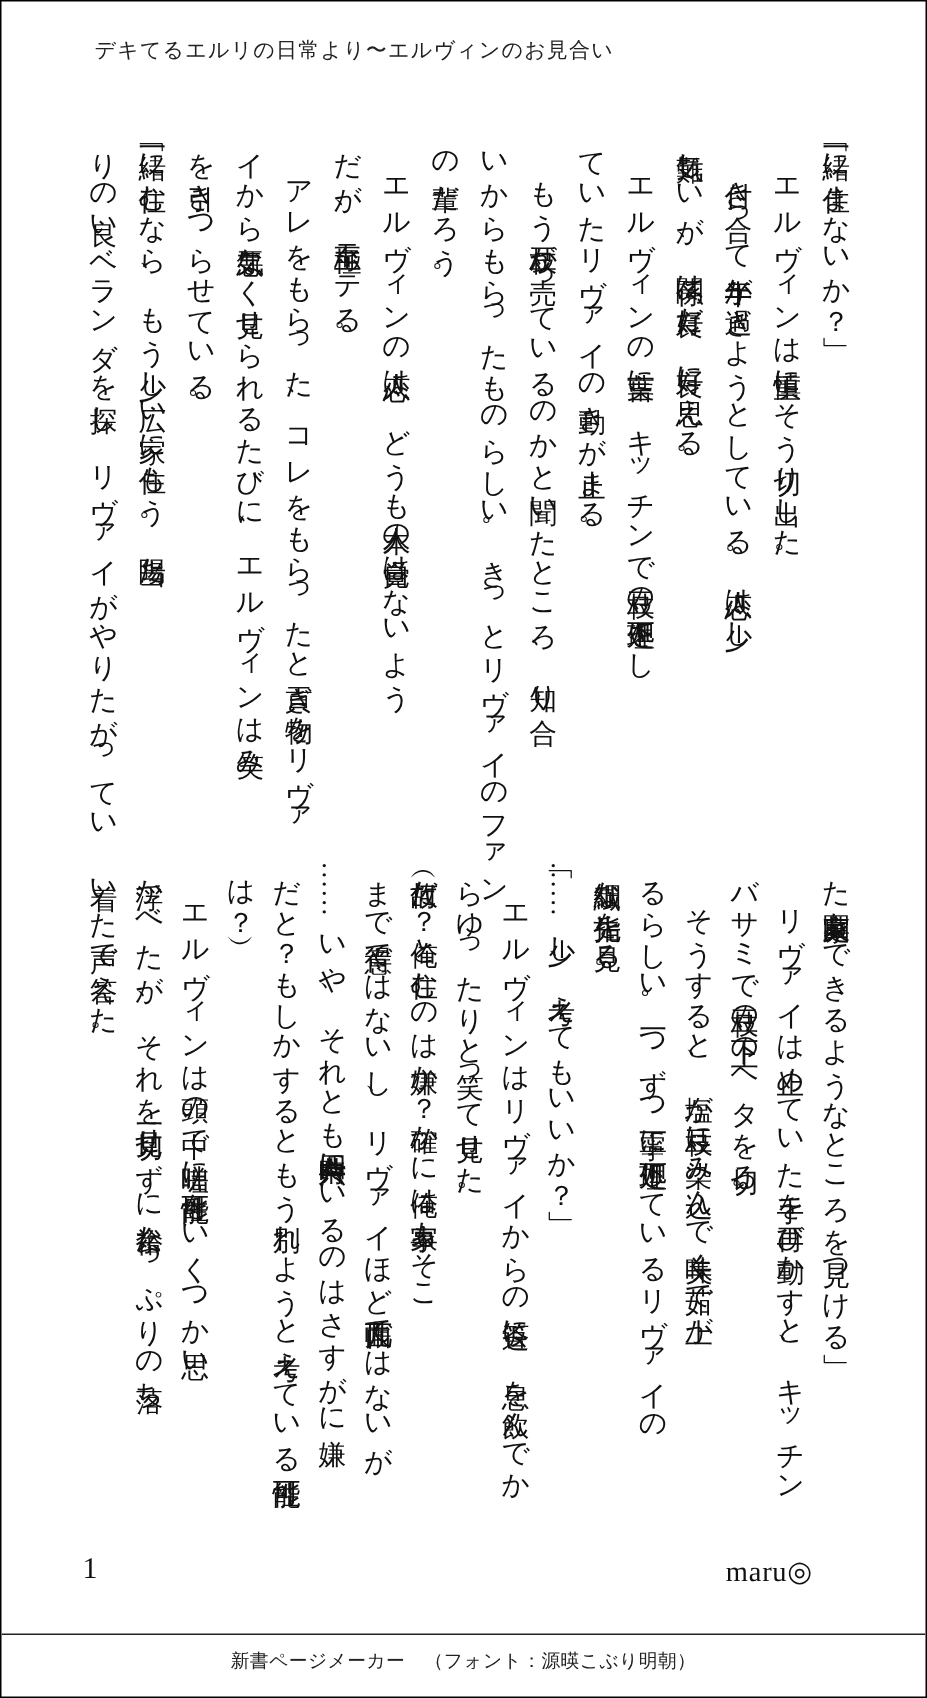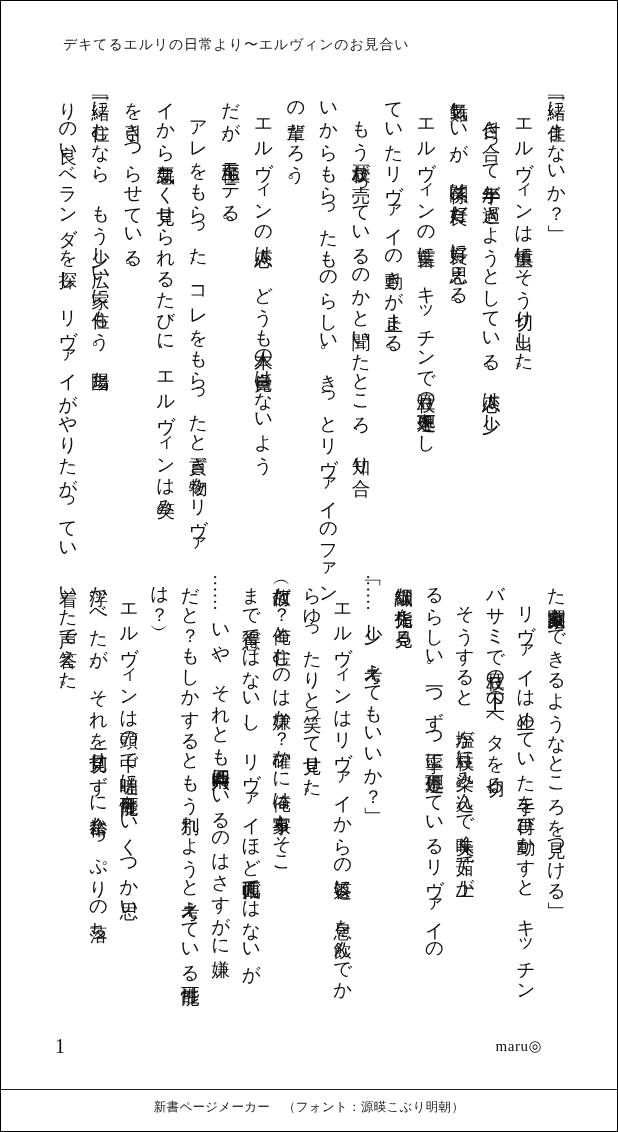--- a/index.html
+++ b/index.html
@@ -9,21 +9,21 @@
     height: 1130px;
     border: 1px solid #000000;
     background: #ffffff;
     color: #111111;
     font-family: "Liberation Serif", "DejaVu Serif", serif;
     overflow: hidden;
   }
   .header-title {
     position: absolute;
     left: 62px;
-    top: 35px;
+    top: 24px;
     font-size: 14px;
     letter-spacing: 0.8px;
     color: #222222;
     white-space: nowrap;
   }
   .text-block {
     position: absolute;
     right: 52px;
     width: 507px;
     display: flex;
@@ -46,21 +46,21 @@
     position: absolute;
     left: 54px;
     top: 1034px;
     font-size: 20px;
     color: #111111;
   }
   .author-credit {
     position: absolute;
     right: 75px;
     top: 1036px;
-    font-size: 15px;
+    font-size: 19px;
     color: #111111;
     letter-spacing: 0.5px;
     text-align: right;
   }
   .footer-rule {
     position: absolute;
     left: 0;
     right: 0;
     top: 1088px;
     border-top: 1.5px solid #222222;

